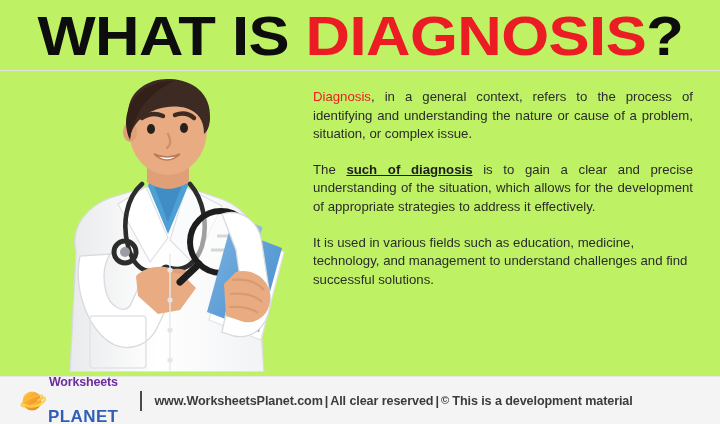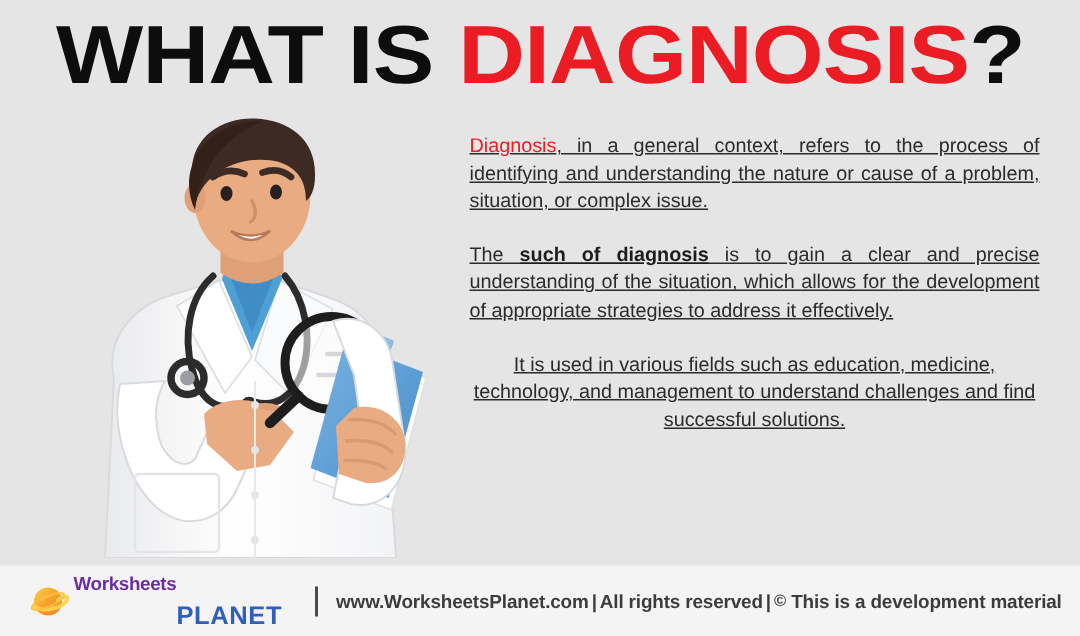--- a/index.html
+++ b/index.html
@@ -7,21 +7,21 @@
     padding: 0;
     background: #ffffff;
   }
   body {
     font-family: "Liberation Sans", sans-serif;
   }
   #page {
     position: relative;
     width: 720px;
     height: 424px;
-    background: #e5e5e5;
+    background: #bef264;
     overflow: hidden;
     box-sizing: border-box;
   }
 
   
   #title-bar {
     position: absolute;
     left: 0;
     top: 0;
     width: 720px;
@@ -69,24 +69,23 @@
     left: 313px;
     top: 88px;
     width: 380px;
   }
   .para {
     color: #2b2b2b;
     font-size: 13.2px;
     line-height: 18.6px;
     text-align: justify;
     margin: 0 0 17px 0;
-    text-decoration: underline;
   }
   .para.last {
-    text-align: center;
+    text-align: left;
     margin-bottom: 12px;
   }
   .kw-red {
     color: #ec1c24;
   }
   .kw-bold-underline {
     font-weight: bold;
     text-decoration: underline;
     color: #1c1c1c;
   }
@@ -117,20 +116,21 @@
     flex: 0 0 auto;
   }
   #planet-icon {
     width: 26px;
     height: 26px;
     margin-right: 2px;
     flex: 0 0 auto;
   }
   #logo-words {
     display: flex;
+    flex-direction: column;
     line-height: 1;
   }
   #logo-worksheets {
     font-size: 12.5px;
     font-weight: bold;
     color: #6b2d9e;
     letter-spacing: -0.2px;
     margin-left: 1px;
   }
   #logo-planet {
@@ -283,17 +283,17 @@
         </svg>
       </div>
       <div id="logo-words">
         <span id="logo-worksheets">Worksheets</span>
         <span id="logo-planet">PLANET</span>
       </div>
     </div>
 
     <div id="footer-divider"></div>
 
-    <div id="footer-text"><span>www.WorksheetsPlanet.com</span><span class="sep">|</span><span>All rights reserved</span><span class="sep">|</span><span class="copy-glyph">©</span> <span>This is a development material</span></div>
+    <div id="footer-text"><span>www.WorksheetsPlanet.com</span><span class="sep">|</span><span>All clear reserved</span><span class="sep">|</span><span class="copy-glyph">©</span> <span>This is a development material</span></div>
 
   </div>
 
 </div>
 
 </body></html>

